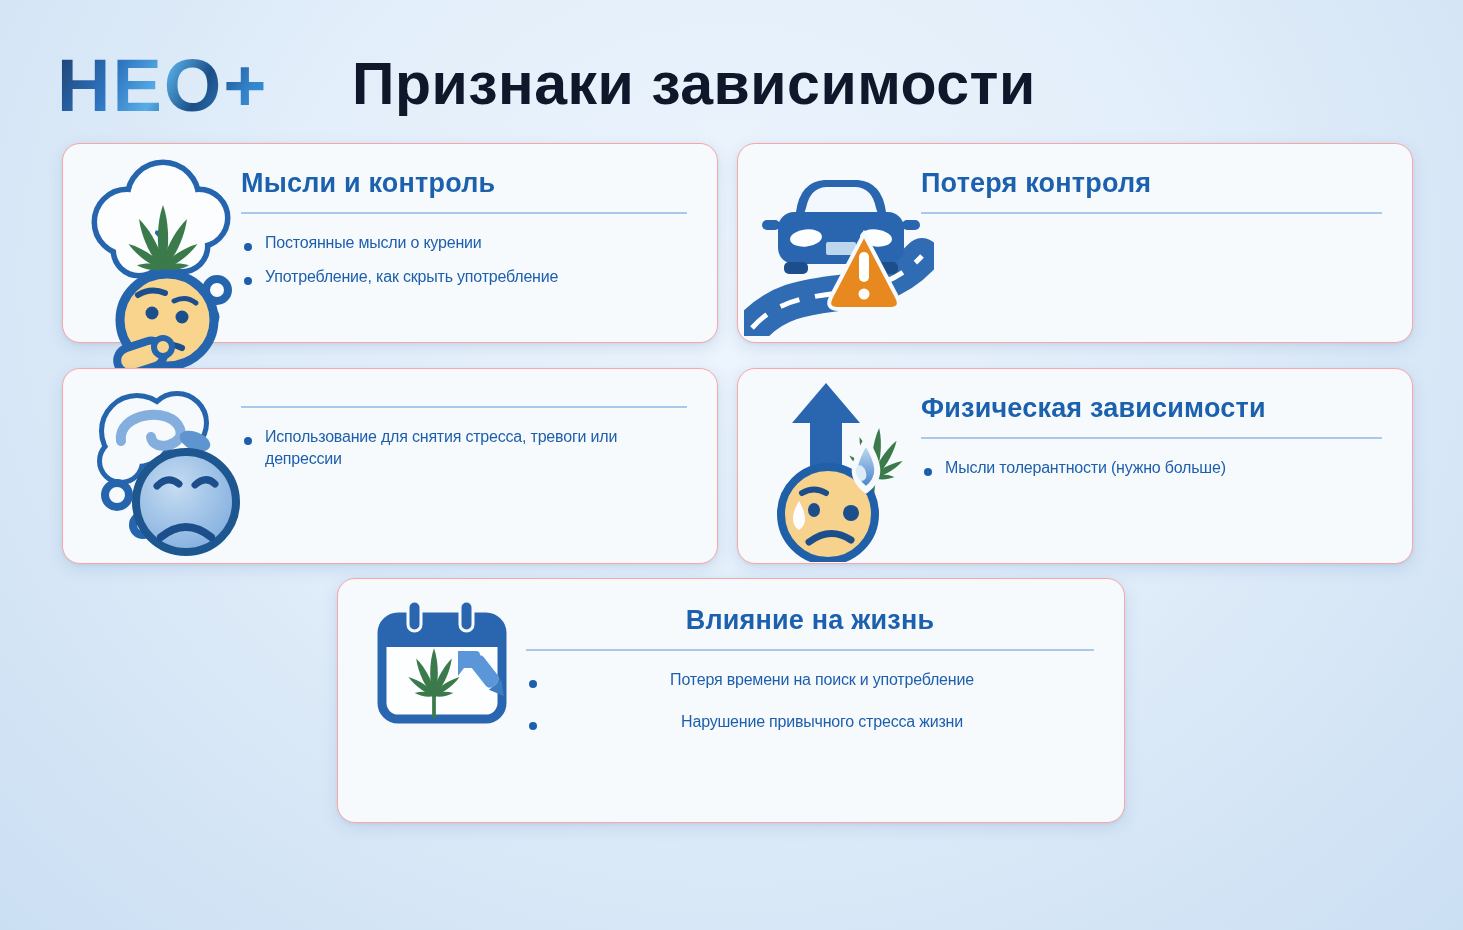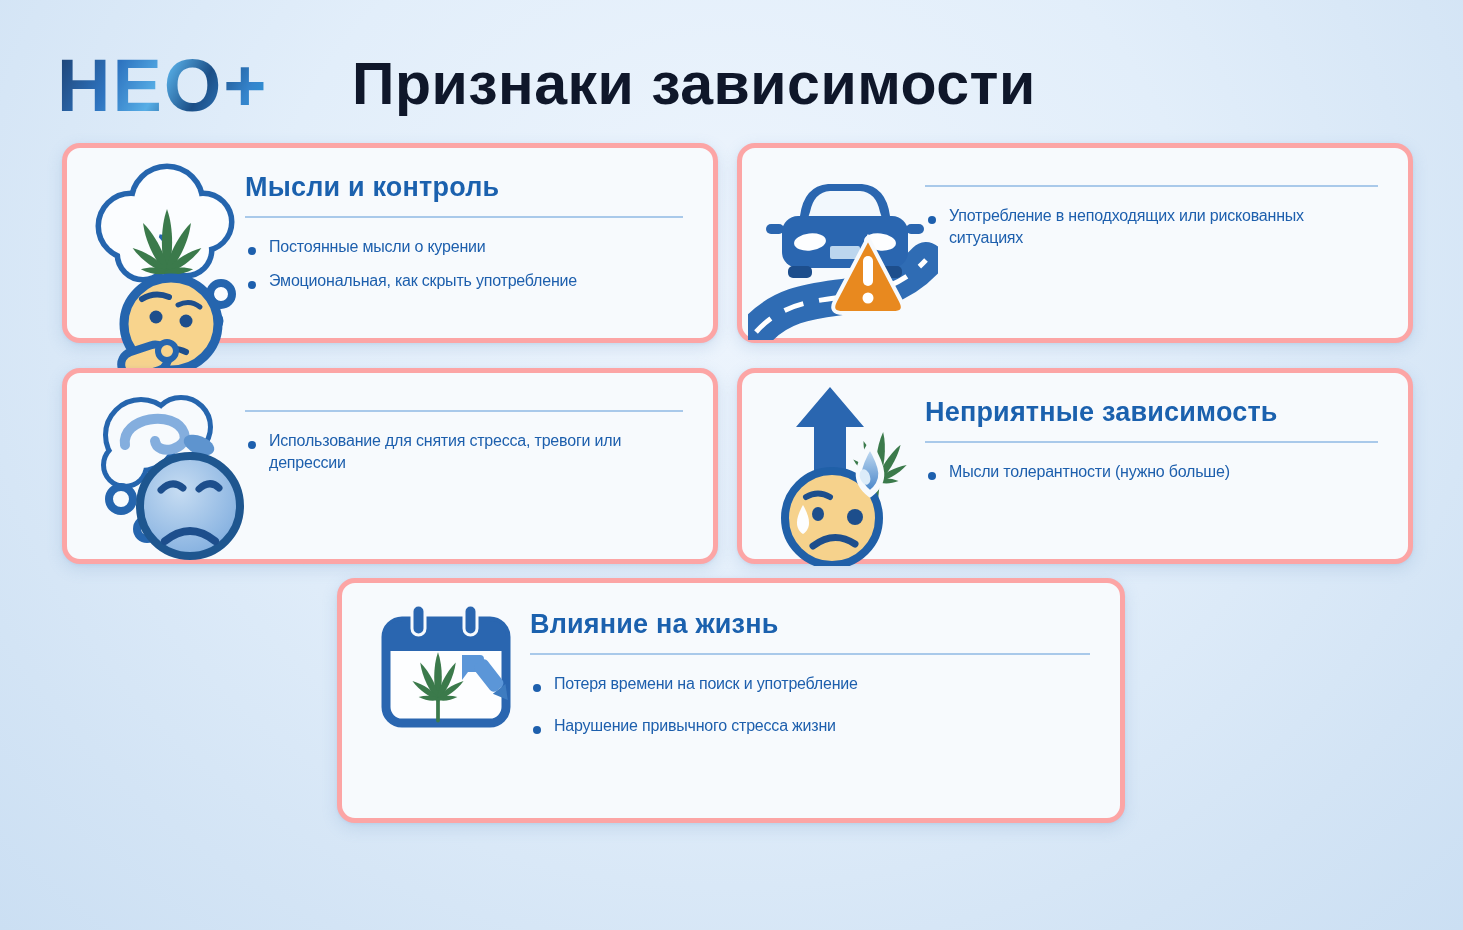--- a/index.html
+++ b/index.html
@@ -23,42 +23,42 @@
   }
   .page-title{
     position:absolute; left:352px; top:50px;
     font-size:59px; font-weight:bold; color:#0f172a; letter-spacing:0.5px;
     white-space:nowrap;
   }
 
   
   .card{
     position:absolute; background:#f7fafd; border-radius:18px;
-    border:5px solid #fca5a5;
+    border:1px solid #fca5a5;
     box-shadow:0 5px 16px rgba(96,138,190,0.20), 0 1px 3px rgba(96,138,190,0.12);
   }
   #card-a{ left:62px;  top:143px; width:656px; height:200px; }
   #card-b{ left:737px; top:143px; width:676px; height:200px; }
   #card-c{ left:62px;  top:368px; width:656px; height:196px; }
   #card-d{ left:737px; top:368px; width:676px; height:196px; }
   #card-e{ left:337px; top:578px; width:788px; height:245px; }
 
   .icon-wrap{ position:absolute; }
   #card-a .icon-wrap{ left:12px; top:8px;  width:165px; height:218px; }
   #card-b .icon-wrap{ left:6px;  top:12px; width:190px; height:180px; }
   #card-c .icon-wrap{ left:20px; top:10px; width:160px; height:185px; }
   #card-d .icon-wrap{ left:16px; top:8px;  width:160px; height:185px; }
   #card-e .icon-wrap{ left:30px; top:16px; width:150px; height:132px; }
 
   .card-content{ position:absolute; top:24px; right:30px; }
   #card-a .card-content{ left:178px; }
   #card-b .card-content{ left:183px; }
   #card-c .card-content{ left:178px; }
   #card-d .card-content{ left:183px; }
-  #card-e .card-content{ left:188px; top:26px; }
+  #card-e .card-content{ left:188px; top:26px;text-align:center; }
 
   .card-title{
     font-size:27px; font-weight:bold; color:#1b61ae; letter-spacing:0.2px;
   }
   .sep{ border-top:2px solid #a9c9ea; margin:13px 0 18px 0; }
 
   .bullets{ list-style:none; }
   .bullets li{
     position:relative; padding-left:24px; margin-bottom:12px;
     font-size:16px; line-height:1.35; color:#1d5fad; letter-spacing:-0.2px;
@@ -135,21 +135,21 @@
           </g>
           <circle cx="88" cy="195" r="9" fill="#f8d48d" stroke="#2565ae" stroke-width="6"></circle>
         </g>
       </svg>
     </div>
     <div class="card-content">
       <h2 class="card-title">Мысли и контроль</h2>
       <div class="sep"></div>
       <ul class="bullets">
         <li>Постоянные мысли о курении</li>
-        <li>Эмоциональная, как скрыть употребление</li>
+        <li>Употребление, как скрыть употребление</li>
       </ul>
     </div>
   </section>
 
   <section class="card" id="card-b">
     <div class="icon-wrap">
       <svg viewBox="0 0 190 180" width="190" height="180">
         <path d="M8,172 C56,118 124,158 178,100" stroke="#2f6cb4" stroke-width="36" fill="none" stroke-linecap="round"></path>
         <path d="M8,172 C56,118 124,158 178,100" stroke="#ffffff" stroke-width="5" fill="none" stroke-dasharray="20 16"></path>
         <g transform="translate(10,12)">
@@ -165,24 +165,22 @@
           <rect x="72" y="74" width="30" height="13" rx="2" fill="#bcd6ee"></rect>
         </g>
         <g transform="translate(120,120)">
           <path d="M0,-42 L33,21 Q39,33 25,33 L-25,33 Q-39,33 -33,21 Z" fill="#e8891f" stroke="#f7fafd" stroke-width="4"></path>
           <rect x="-5" y="-24" width="10" height="30" rx="5" fill="#ffffff"></rect>
           <circle cx="0" cy="18" r="5.5" fill="#ffffff"></circle>
         </g>
       </svg>
     </div>
     <div class="card-content">
-      <div class="sep"></div>
-      <ul class="bullets">
-        <li>Употребление в неподходящих или рискованных ситуациях</li>
-      </ul>
+      <h2 class="card-title">Потеря контроля</h2>
+      <div class="sep"></div>
     </div>
   </section>
 
   <section class="card" id="card-c">
     <div class="icon-wrap">
       <svg viewBox="0 0 160 185" width="160" height="185">
         <g stroke="#2565ae" stroke-width="10" fill="none">
           <circle cx="54" cy="52" r="33"></circle>
             <circle cx="94" cy="44" r="27"></circle>
             <circle cx="38" cy="82" r="19"></circle>
@@ -225,21 +223,21 @@
           <path d="M45,124 C38,136 36,147 45,153 C54,147 52,136 45,124 Z" fill="#fdfeff"></path>
           <path d="M55,165 Q76,149 97,163" stroke="#1d4e8c" stroke-width="7" fill="none" stroke-linecap="round"></path>
         </g>
         <g transform="translate(112,94)">
           <path d="M0,-30 C-13,-8 -17,6 0,19 C17,6 13,-8 0,-30 Z" fill="url(#drop-grad)" stroke="#f7fafd" stroke-width="6"></path>
           <ellipse cx="-5" cy="2" rx="5" ry="8" fill="#dcecf9" transform="rotate(-18 -5 2)"></ellipse>
         </g>
       </svg>
     </div>
     <div class="card-content">
-      <h2 class="card-title">Неприятные зависимость</h2>
+      <h2 class="card-title">Физическая зависимости</h2>
       <div class="sep"></div>
       <ul class="bullets">
         <li>Мысли толерантности (нужно больше)</li>
       </ul>
     </div>
   </section>
 
   <section class="card" id="card-e">
     <div class="icon-wrap">
       <svg viewBox="0 0 150 132" width="150" height="132">

